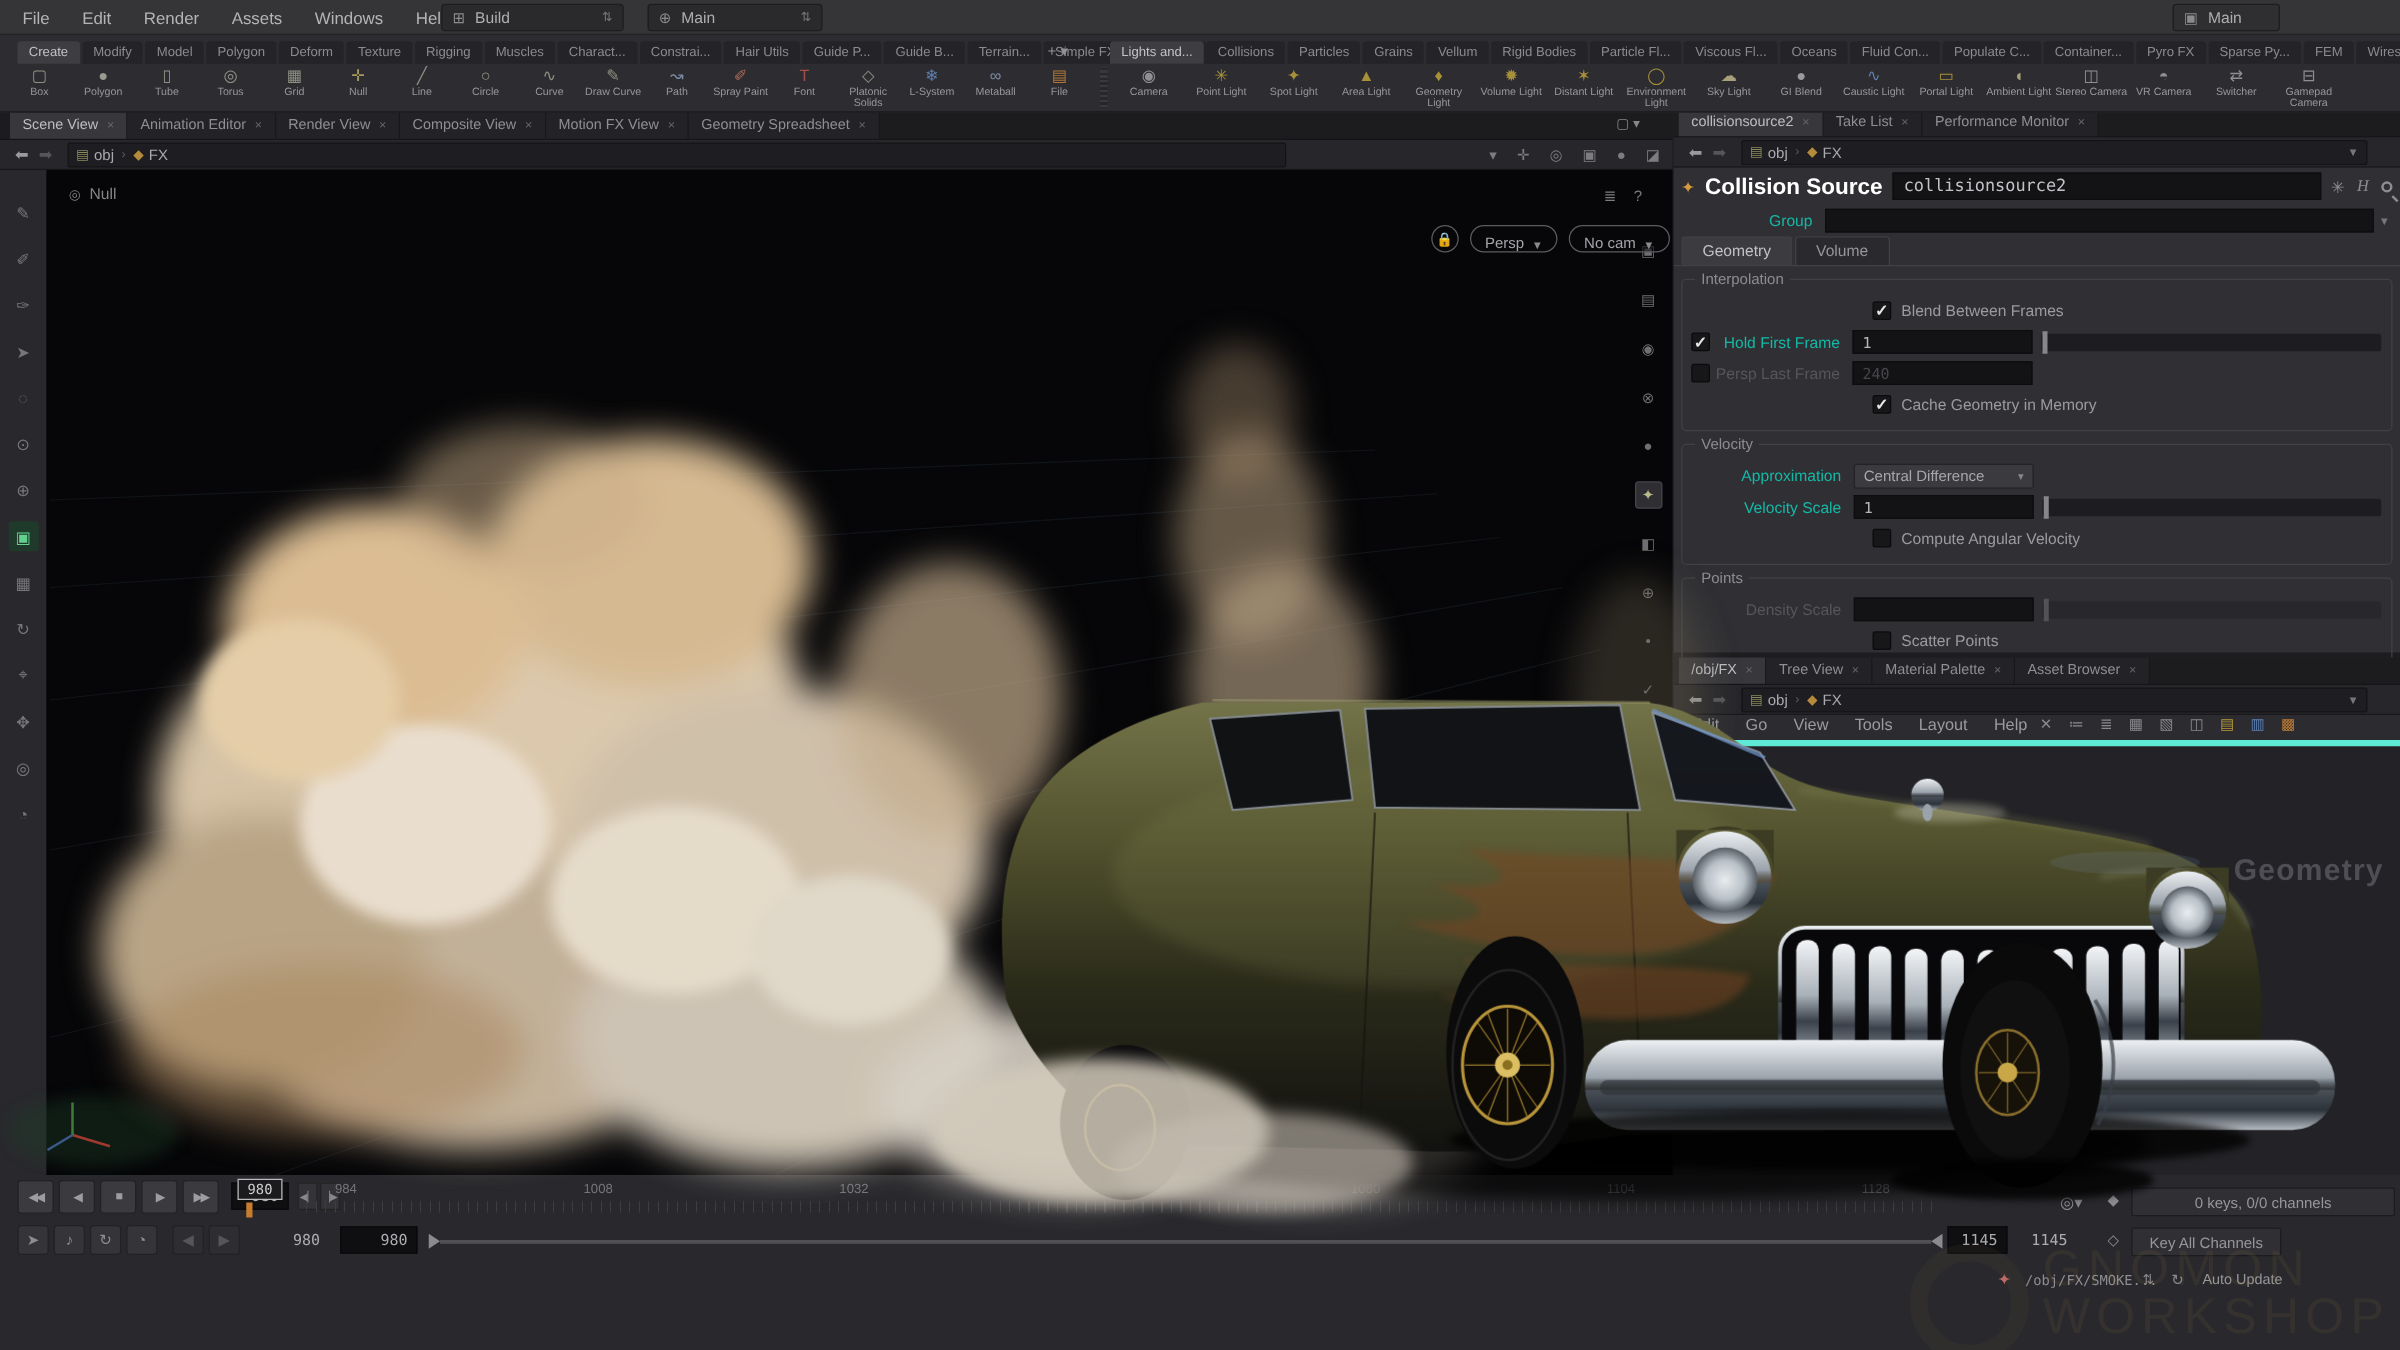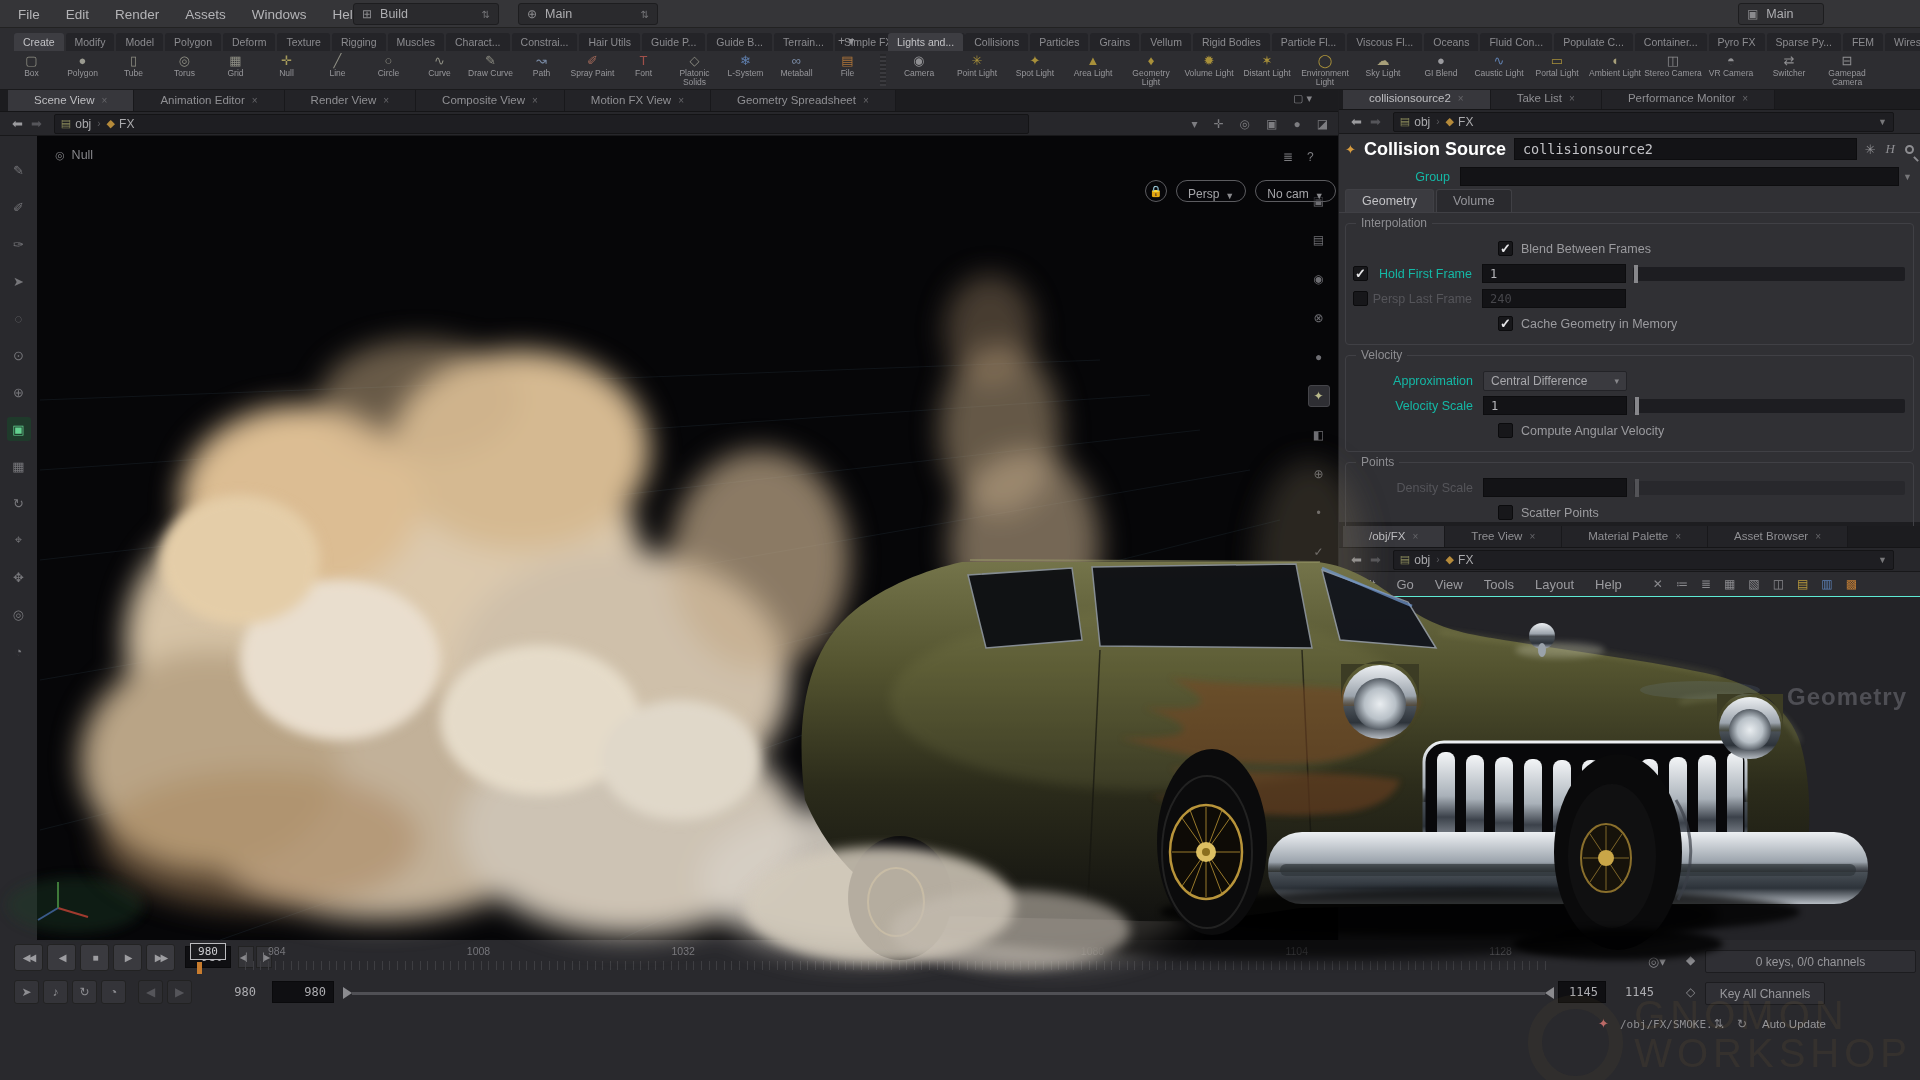--- a/index.html
+++ b/index.html
@@ -21,21 +21,21 @@
   .stab.active{background:#3d3d42;color:#c3c3c6;}
   .shelf-plus{position:absolute;top:6px;font-size:12px;color:#929296;}
   .tools{position:absolute;top:24px;height:36px;display:flex;align-items:flex-start;}
   .tool{width:51px;display:flex;flex-direction:column;align-items:center;gap:1px;padding-top:1px;}
   .tool.wide{width:58px;}
   .ticon{font-size:13px;line-height:15px;height:15px;color:#8f8f86;}
   .tlabel{font-size:8.5px;line-height:1.1;color:#97979b;text-align:center;white-space:normal;}
   .shelf-sep{position:absolute;left:880px;top:26px;width:6px;height:32px;background:repeating-linear-gradient(0deg,#3a3a3e 0 2px,#27272a 2px 4px);}
   
   .panetabs{background:#1c1c1f;display:flex;align-items:flex-end;z-index:10;border-bottom:1px solid #151517;}
-  .ptab{display:flex;align-items:center;gap:7px;padding:4px 26px 5px;font-size:11.5px;color:#8f8f93;background:#232327;border-right:1px solid #18181b;white-space:nowrap;}
+  .ptab{display:flex;align-items:center;gap:7px;padding:4px 10px 5px;font-size:11.5px;color:#8f8f93;background:#232327;border-right:1px solid #18181b;white-space:nowrap;}
   .ptab.active{background:#37373c;color:#bebec1;}
   .ptab .x{color:#66666a;font-size:10px;}
   
   .pathbar{background:#27272b;display:flex;align-items:center;z-index:10;border-bottom:1px solid #18181a;}
   .nav-arrow{font-size:13px;color:#9b9b9e;margin-left:12px;}
   .nav-arrow.dim{color:#55555a;margin-left:8px;}
   .pathfield{height:20px;background:#1e1e22;border:1px solid #141416;border-radius:2px;display:flex;align-items:center;padding:0 6px;gap:6px;margin-left:12px;}
   .chip{display:flex;align-items:center;gap:4px;font-size:12px;color:#aaaaad;}
   .chip .ci{font-size:11px;}
   .path-sep{color:#5a5a5e;font-size:10px;}
@@ -73,21 +73,21 @@
   .pgroup{border:1px solid #404045;border-radius:4px;margin:10px 6px 0;position:relative;padding:12px 0 8px;}
   .pgroup-title{position:absolute;left:10px;top:-8px;background:#303034;padding:0 5px;font-size:12px;color:#8d8d91;}
   .ftabs{display:flex;align-items:flex-end;height:24px;padding-left:6px;border-bottom:1px solid #404045;}
   .ftab{padding:4px 16px;font-size:12.5px;color:#95959a;background:#2a2a2e;border:1px solid #404045;border-bottom:none;border-radius:3px 3px 0 0;margin-right:2px;}
   .ftab.active{background:#3b3b40;color:#c2c2c5;}
   .disabled .plabel,.disabled .cblabel{color:#55555a;}
   .disabled .pfield{color:#46464b;}
   .drop{width:144px;height:20px;background:#3a3a3f;border:1px solid #232327;border-radius:2px;color:#a8a8ac;font-size:12px;display:flex;align-items:center;padding:0 7px;}
   .drop .da{margin-left:auto;font-size:9px;color:#88888c;}
   #network-pane{left:1339px;top:526px;width:581px;height:414px;background:#232327;z-index:1;}
-  .netmenu{display:flex;align-items:center;height:25px;gap:21px;padding-left:14px;background:#2c2c30;border-bottom:1px solid #5eead4;font-size:13px;color:#9b9b9f;}
+  .netmenu{display:flex;align-items:flex-start;height:25px;padding-left:14px;background:#2c2c30;border-bottom:5px solid #5eead4;font-size:13px;color:#9b9b9f;}
   .netmenu .mi{white-space:nowrap;}
   .netmenu-icons{display:flex;gap:13px;margin-left:10px;font-size:12px;color:#86868a;}
   .node{position:absolute;height:17px;border-radius:8px;background:linear-gradient(180deg,#c2c2ba,#9a9a92);display:flex;align-items:center;justify-content:center;}
   .node .nicon{font-size:10px;}
   .nlabel{position:absolute;font-size:11.5px;color:#c6c6c2;white-space:nowrap;}
   .nsub{position:absolute;font-size:10.5px;color:#7e949e;white-space:nowrap;}
   .faintlabel{position:absolute;font-size:11px;color:#5b5b60;}
   .netbadge{position:absolute;font-size:24px;font-weight:bold;color:#4e4e54;letter-spacing:1px;white-space:nowrap;}
   .watermark-ed{position:absolute;font-size:17px;color:rgba(155,155,160,.3);white-space:nowrap;}
   

